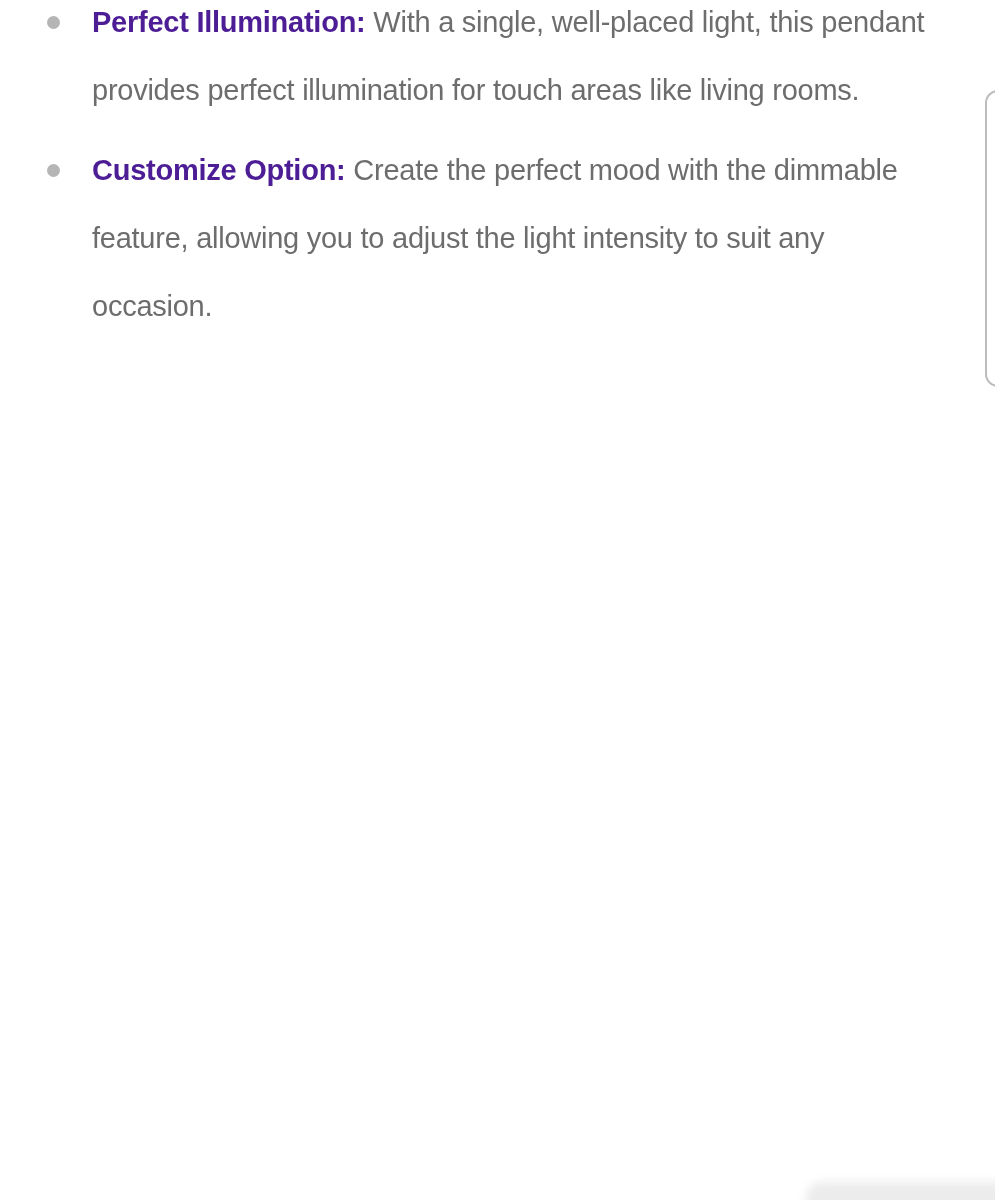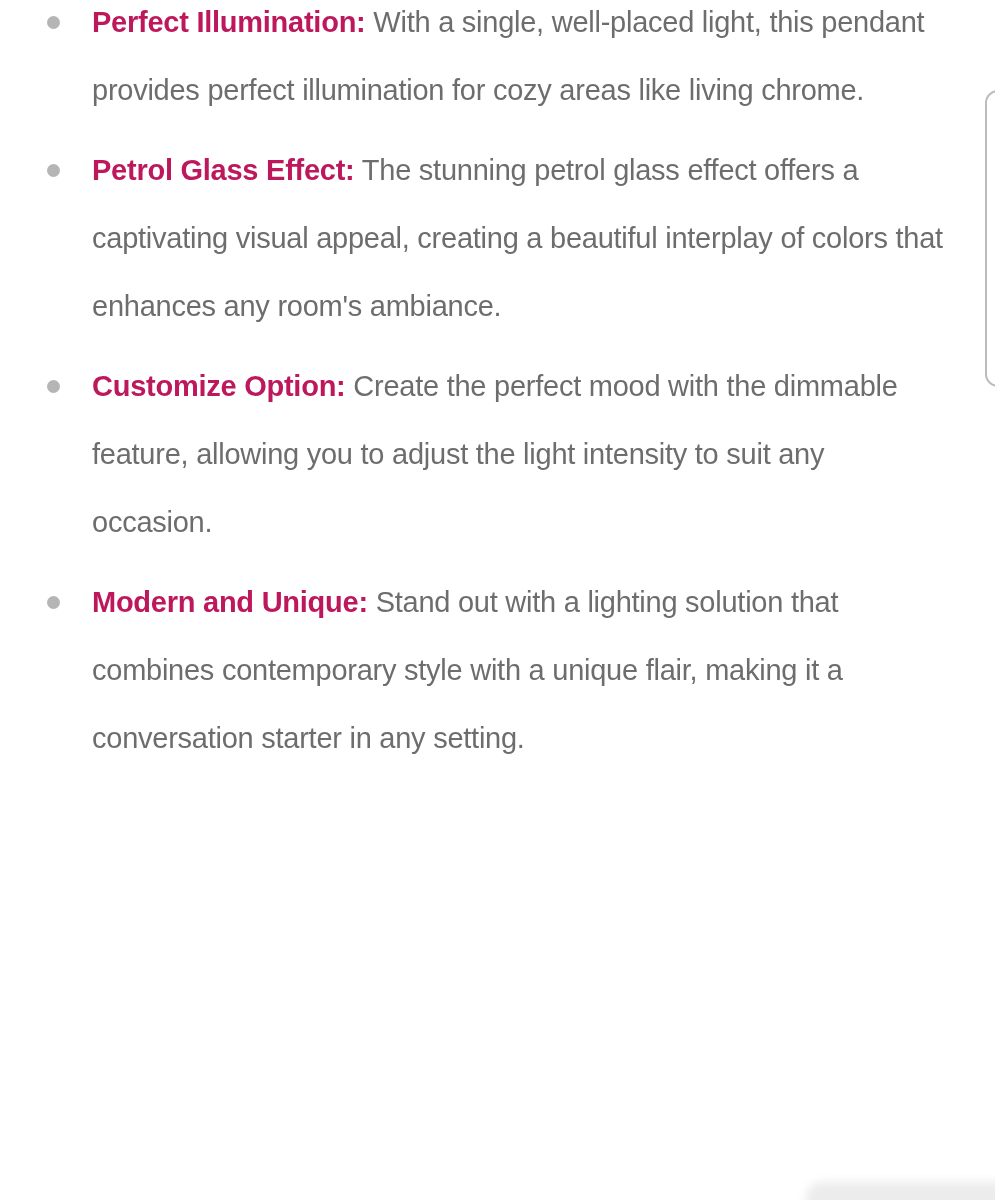--- a/index.html
+++ b/index.html
@@ -34,21 +34,21 @@
   .ftext {
     margin: 0;
     font-size: 29px;
     line-height: 68px;
     letter-spacing: -0.25px;
     color: #6d6d6d;
     text-align: left;
   }
   .fhead {
     font-weight: bold;
-    color: #be185d;
+    color: #4c1d95;
   }
   .dot {
     position: absolute;
     left: -45px;
     top: 28px;
     width: 13px;
     height: 13px;
     border-radius: 50%;
     background: #b5b5b5;
   }
@@ -75,37 +75,29 @@
   }
 </style>
 </head>
 <body>
 
 <main class="content">
   <ul class="features">
 
     <li class="feature">
       <span class="dot"></span>
-      <p class="ftext"><strong class="fhead">Perfect Illumination:</strong> <span class="fbody">With a single, well-placed light, this pendant provides perfect illumination for cozy areas like living chrome.</span></p>
+      <p class="ftext"><strong class="fhead">Perfect Illumination:</strong> <span class="fbody">With a single, well-placed light, this pendant provides perfect illumination for touch areas like living rooms.</span></p>
     </li>
 
-    <li class="feature">
-      <span class="dot"></span>
-      <p class="ftext"><strong class="fhead">Petrol Glass Effect:</strong> <span class="fbody">The stunning petrol glass effect offers a captivating visual appeal, creating a beautiful interplay of colors that enhances any room's ambiance.</span></p>
-    </li>
 
 
 
     <li class="feature">
       <span class="dot"></span>
       <p class="ftext"><strong class="fhead">Customize Option:</strong> <span class="fbody">Create the perfect mood with the dimmable feature, allowing you to adjust the light intensity to suit any occasion.</span></p>
     </li>
 
-    <li class="feature">
-      <span class="dot"></span>
-      <p class="ftext"><strong class="fhead">Modern and Unique:</strong> <span class="fbody">Stand out with a lighting solution that combines contemporary style with a unique flair, making it a conversation starter in any setting.</span></p>
-    </li>
 
   </ul>
 </main>
 
 <div class="scrollbar-thumb"></div>
 <div class="bottom-edge-overlay"></div>
 
 </body></html>

